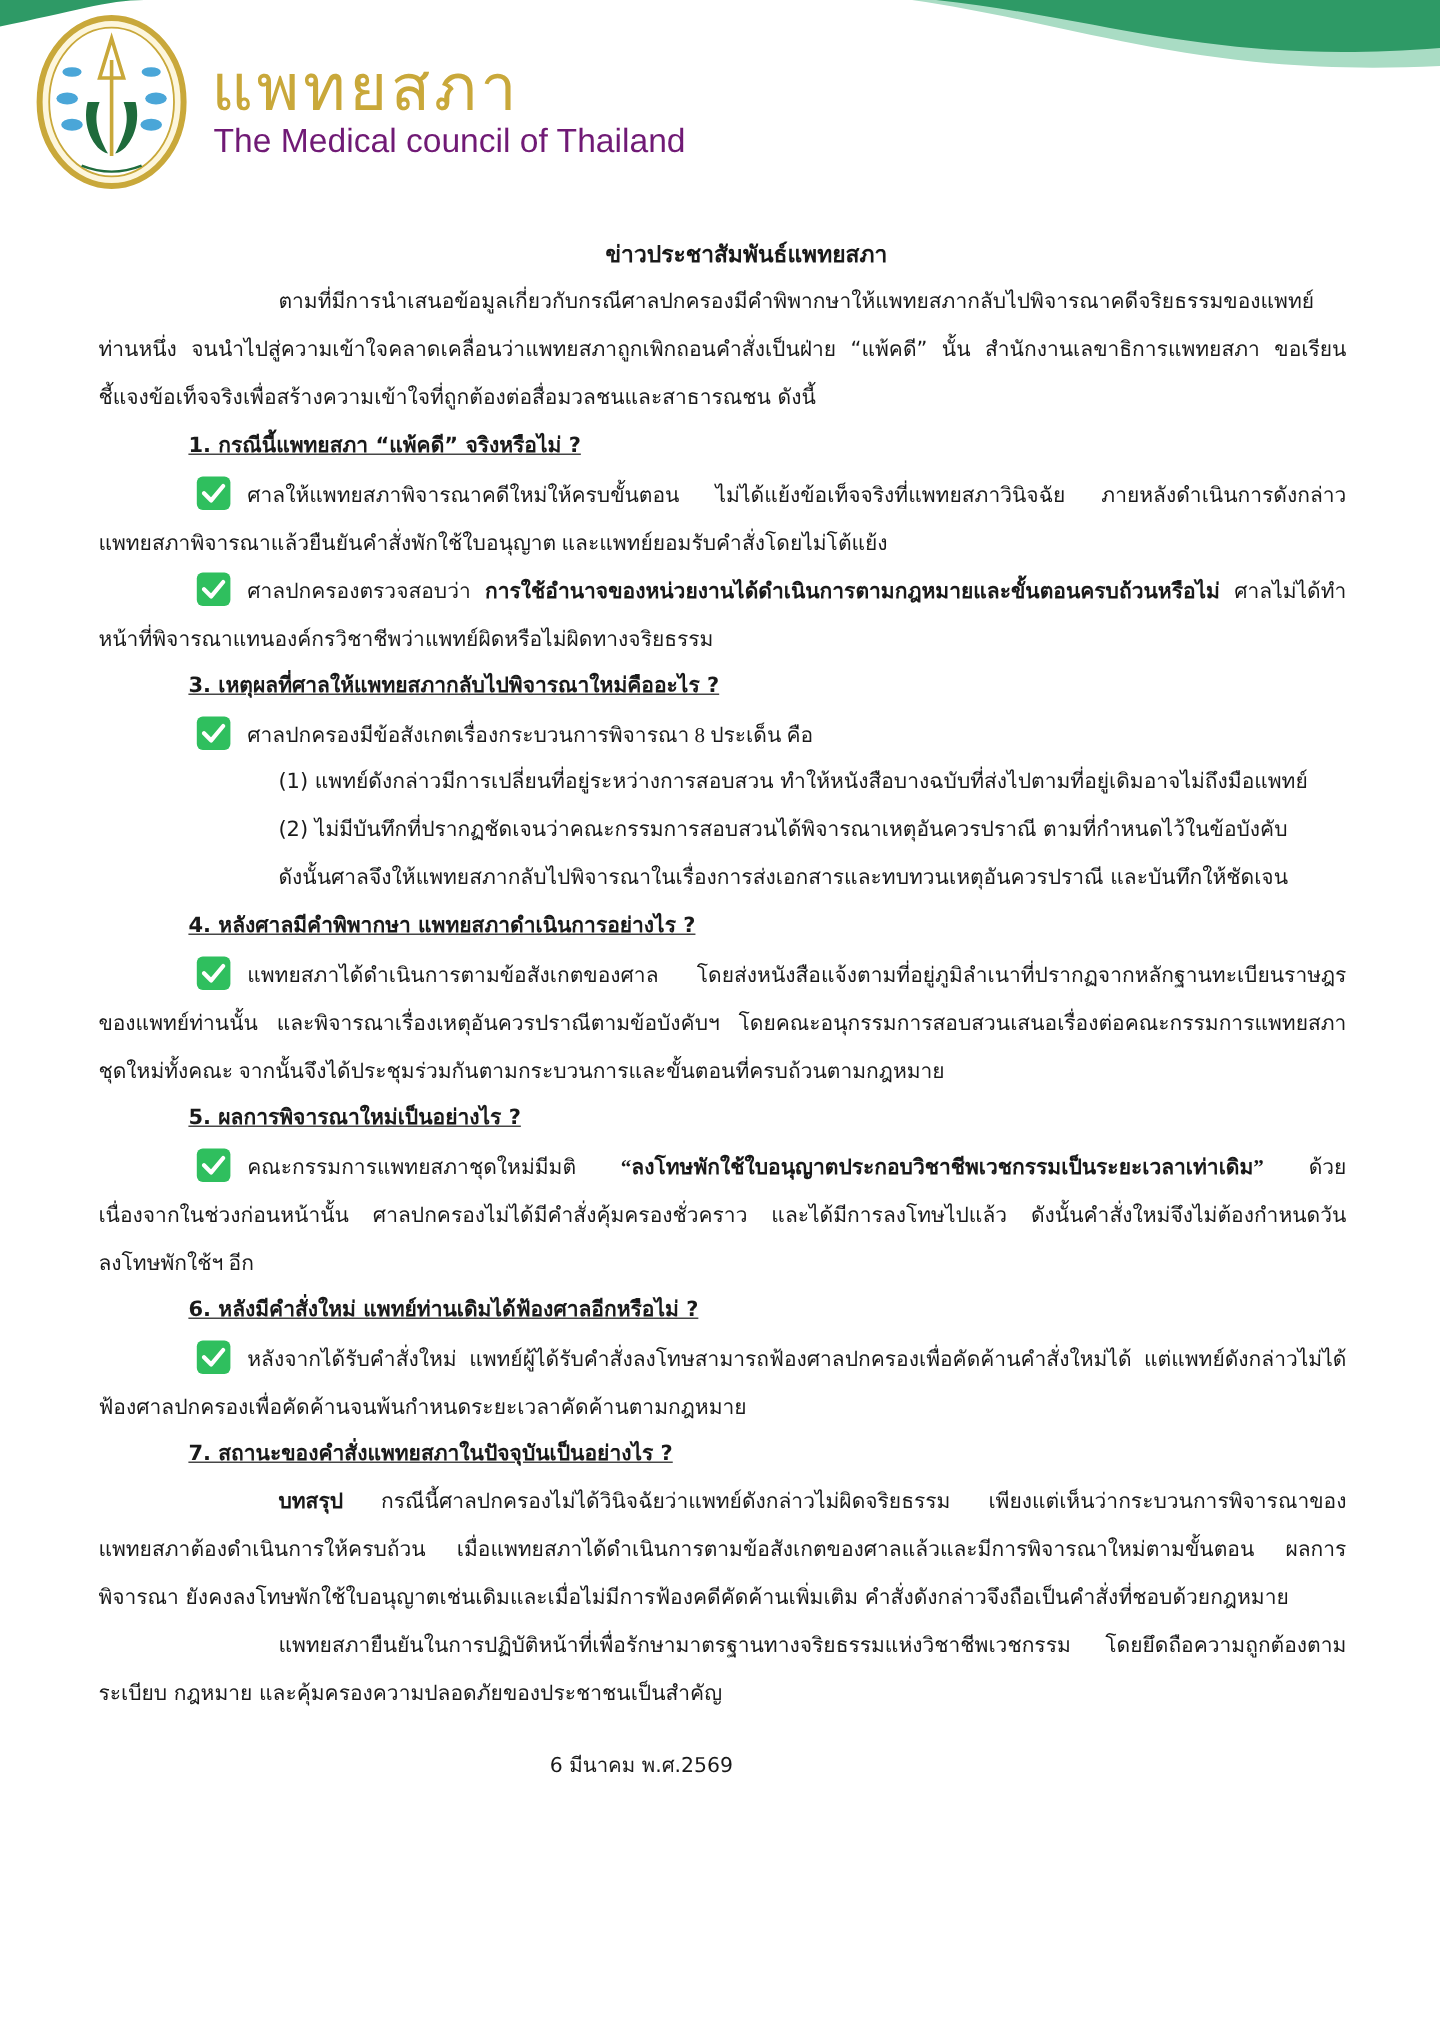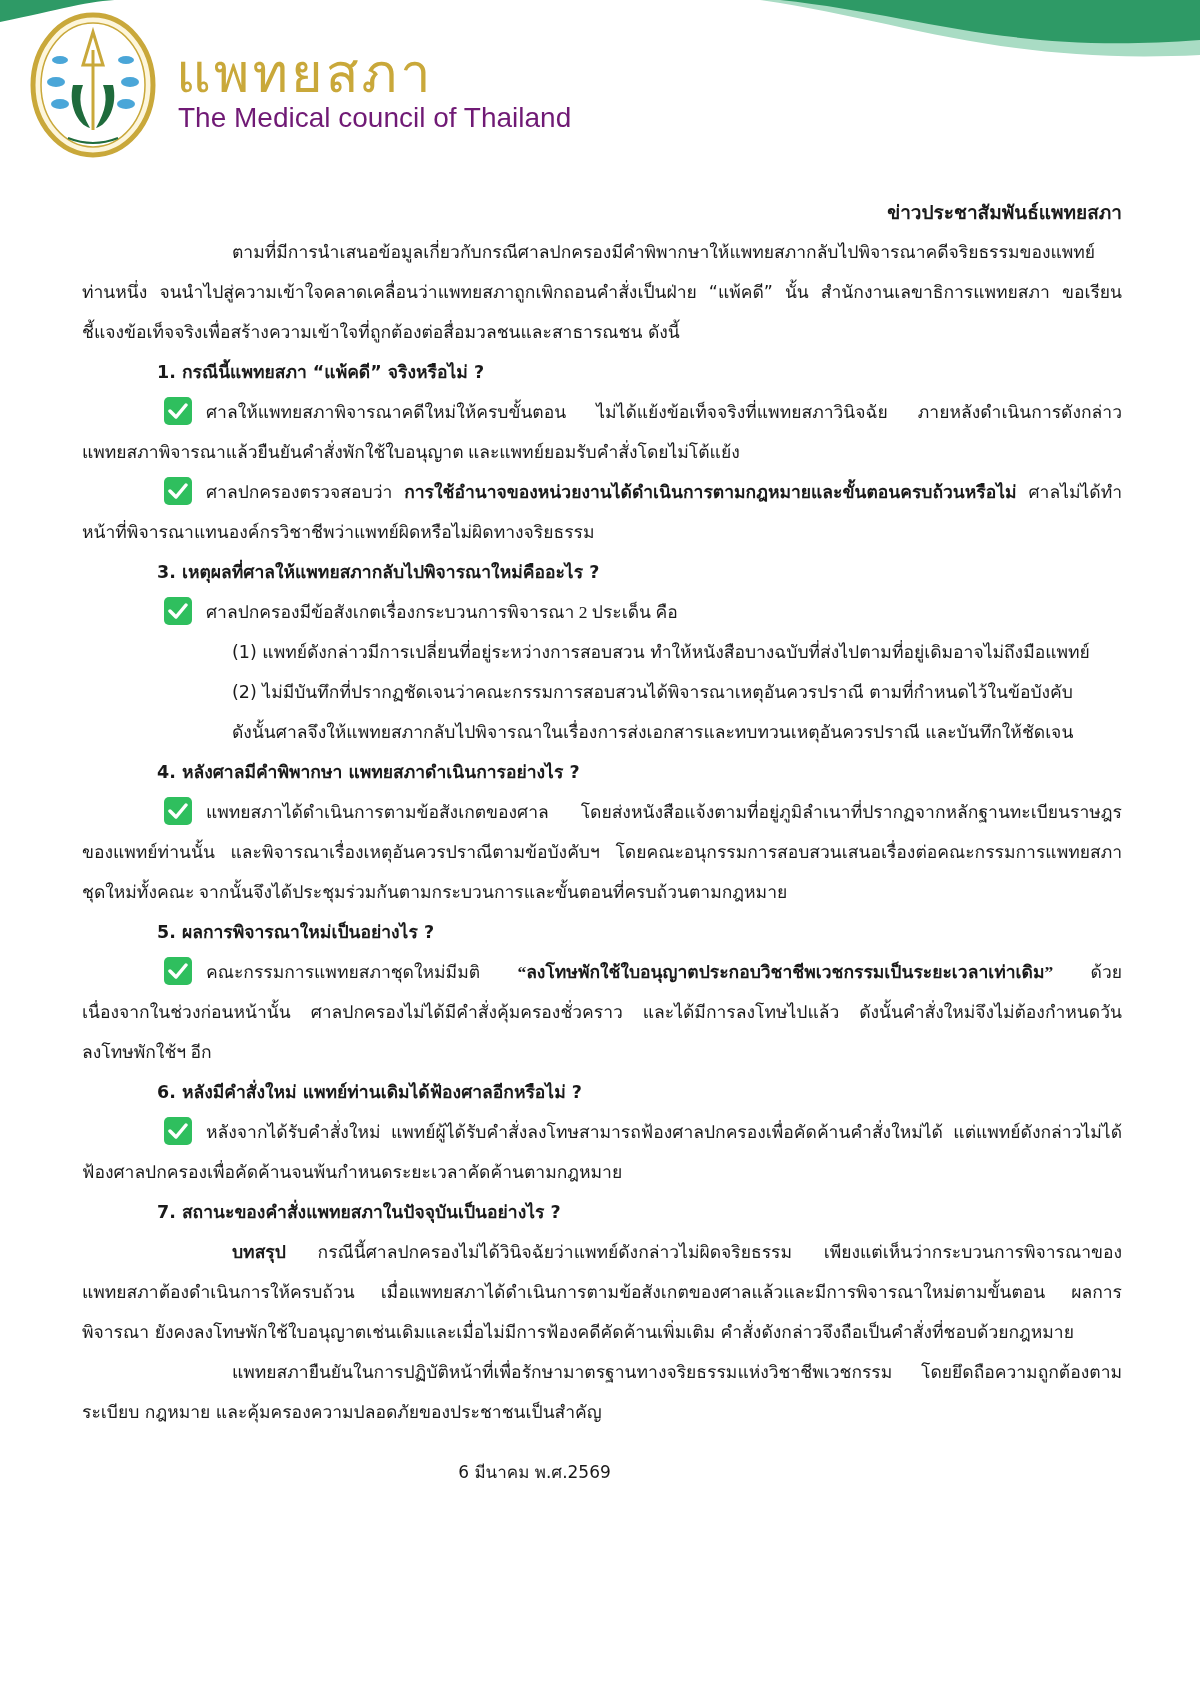--- a/index.html
+++ b/index.html
@@ -6,24 +6,24 @@
   html, body { width: 1200px; height: 1700px; background: #ffffff; overflow: hidden; }
   body { position: relative; font-family: "DejaVu Sans", "Liberation Sans", sans-serif; color: #1a1a1a; }
 
   .header { position: absolute; left: 0; top: 0; width: 1200px; height: 180px; }
   .wave { position: absolute; left: 0; top: 0; width: 1200px; height: 80px; }
   .logo-seal { position: absolute; left: 28px; top: 10px; width: 130px; height: 150px; }
   .brand-th { position: absolute; left: 176px; top: 30px; font-size: 54px; color: #c9a83a; letter-spacing: 3px; font-family: "DejaVu Sans", sans-serif; }
   .brand-en { position: absolute; left: 178px; top: 102px; font-size: 28px; color: #701a75; font-family: "Liberation Sans", sans-serif; }
 
   .doc { position: absolute; left: 82px; top: 192px; width: 1040px; font-size: 17.5px; line-height: 40px; }
-  .title { text-align: right; font-weight: bold; font-size: 19px; margin-left: 40px; }
+  .title { text-align: center; font-weight: bold; font-size: 19px; margin-left: 40px; }
   .para { text-align: justify; }
   .indent { text-indent: 150px; }
-  .q { font-weight: bold; padding-left: 75px; }
+  .q { font-weight: bold; padding-left: 75px; text-decoration: underline; }
   .ans { text-align: justify; font-family: Liberation Serif, serif; }
   .ans .chk { display: inline-block; vertical-align: middle; margin-left: 82px; margin-right: 14px; width: 28px; height: 28px; border-radius: 5px; background: #2fbf5e; position: relative; top: -3px; }
   .ans .chk svg { position: absolute; left: 4px; top: 5px; }
   .sub { padding-left: 150px; }
   .b { font-weight: bold; }
   .date { text-align: center; padding-right: 135px; margin-top: 20px; font-size: 17px; }
 </style>
 </head>
 <body>
 
@@ -68,21 +68,21 @@
   <div>
     <p class="ans"><span class="chk"><svg width="20" height="18" viewBox="0 0 20 18">
             <path d="M2,9 L8,15 L18,3" fill="none" stroke="#fff" stroke-width="3.5" stroke-linecap="round" stroke-linejoin="round"></path>
           </svg></span><span>ศาลปกครองตรวจสอบว่า </span><span class="b">การใช้อำนาจของหน่วยงานได้ดำเนินการตามกฎหมายและขั้นตอนครบถ้วนหรือไม่</span><span> ศาลไม่ได้ทำหน้าที่พิจารณาแทนองค์กรวิชาชีพว่าแพทย์ผิดหรือไม่ผิดทางจริยธรรม</span></p>
   </div>
 
   <div>
     <div class="q">3. เหตุผลที่ศาลให้แพทยสภากลับไปพิจารณาใหม่คืออะไร ?</div>
     <p class="ans"><span class="chk"><svg width="20" height="18" viewBox="0 0 20 18">
             <path d="M2,9 L8,15 L18,3" fill="none" stroke="#fff" stroke-width="3.5" stroke-linecap="round" stroke-linejoin="round"></path>
-          </svg></span><span>ศาลปกครองมีข้อสังเกตเรื่องกระบวนการพิจารณา 2 ประเด็น คือ</span></p>
+          </svg></span><span>ศาลปกครองมีข้อสังเกตเรื่องกระบวนการพิจารณา 8 ประเด็น คือ</span></p>
     <div class="sub">(1) แพทย์ดังกล่าวมีการเปลี่ยนที่อยู่ระหว่างการสอบสวน ทำให้หนังสือบางฉบับที่ส่งไปตามที่อยู่เดิมอาจไม่ถึงมือแพทย์</div>
     <div class="sub">(2) ไม่มีบันทึกที่ปรากฏชัดเจนว่าคณะกรรมการสอบสวนได้พิจารณาเหตุอันควรปราณี ตามที่กำหนดไว้ในข้อบังคับ</div>
     <div class="sub">ดังนั้นศาลจึงให้แพทยสภากลับไปพิจารณาในเรื่องการส่งเอกสารและทบทวนเหตุอันควรปราณี และบันทึกให้ชัดเจน</div>
   </div>
 
   <div>
     <div class="q">4. หลังศาลมีคำพิพากษา แพทยสภาดำเนินการอย่างไร ?</div>
     <p class="ans"><span class="chk"><svg width="20" height="18" viewBox="0 0 20 18">
             <path d="M2,9 L8,15 L18,3" fill="none" stroke="#fff" stroke-width="3.5" stroke-linecap="round" stroke-linejoin="round"></path>
           </svg></span><span>แพทยสภาได้ดำเนินการตามข้อสังเกตของศาล โดยส่งหนังสือแจ้งตามที่อยู่ภูมิลำเนาที่ปรากฏจากหลักฐานทะเบียนราษฎรของแพทย์ท่านนั้น และพิจารณาเรื่องเหตุอันควรปราณีตามข้อบังคับฯ โดยคณะอนุกรรมการสอบสวนเสนอเรื่องต่อคณะกรรมการแพทยสภาชุดใหม่ทั้งคณะ จากนั้นจึงได้ประชุมร่วมกันตามกระบวนการและขั้นตอนที่ครบถ้วนตามกฎหมาย</span></p>

